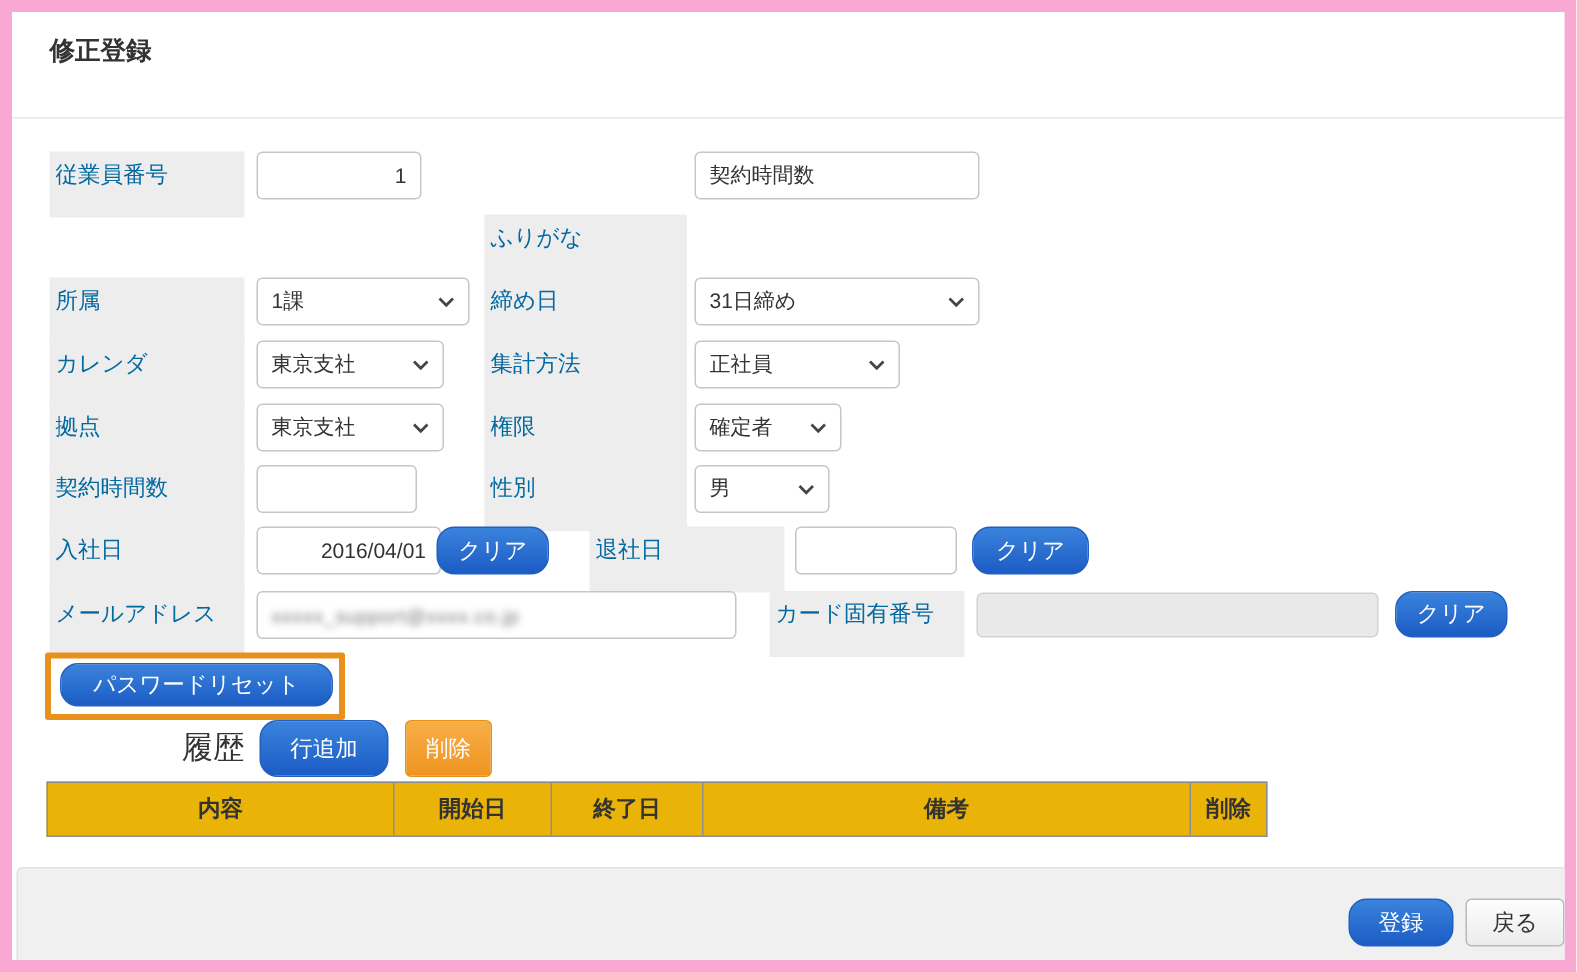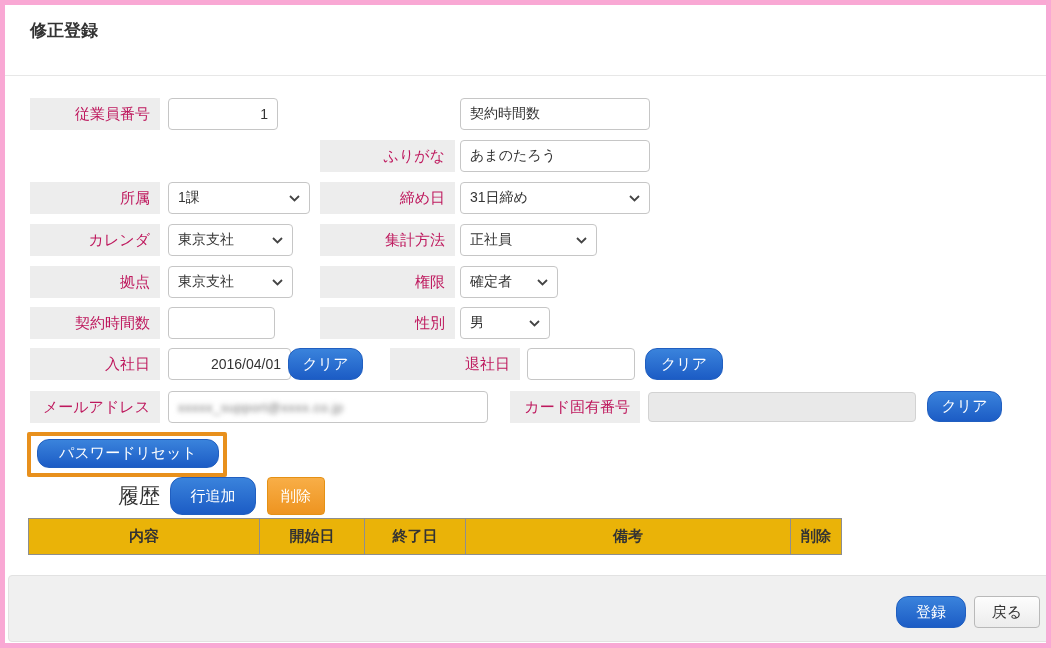--- a/index.html
+++ b/index.html
@@ -1,20 +1,20 @@
 <!DOCTYPE html>
 <html><head>
 <meta charset="utf-8">
 <style>
   html,body{margin:0;padding:0;background:#fff;font-family:"Liberation Sans","DejaVu Sans",sans-serif;}
-  #screen{position:relative;width:1051px;height:648px;box-sizing:border-box;border:5px solid #f9a8d4;background:#fff;overflow:hidden;text-decoration:underline;}
+  #screen{position:relative;width:1051px;height:648px;box-sizing:border-box;border:8px solid #f9a8d4;background:#fff;overflow:hidden;text-decoration:underline;}
   .abs{position:absolute;box-sizing:border-box;}
   #page-title{left:25px;top:14px;font-size:17px;font-weight:bold;color:#333;}
   #title-divider{left:0;top:70px;width:100%;height:1px;background:#e7e7e7;}
-  .lbl{height:32px;background:#ededed;color:#be185d;font-size:15px;text-align:right;padding:0 10px 0 4px;line-height:32px;overflow:hidden;white-space:nowrap;}
+  .lbl{height:44px;background:#ededed;color:#0369a1;font-size:15px;padding:0 10px 0 4px;line-height:32px;overflow:hidden;white-space:nowrap;}
   .box{height:32px;background:#fff;border:1px solid #c6c6c6;border-radius:4px;font-size:14px;color:#333;display:flex;align-items:center;padding:0 9px;overflow:hidden;white-space:nowrap;}
   .box.num{justify-content:flex-end;}
   .box.right{justify-content:flex-end;}
   .select{justify-content:space-between;cursor:default;}
   .select .chev{flex:0 0 auto;margin-left:6px;display:flex;align-items:center;}
   .disabled-box{background:#e9e9e9;border:1px solid #d2d2d2;}
   .btn-blue{display:flex;align-items:center;justify-content:center;color:#fff;font-size:15px;border-radius:12px;background:linear-gradient(to bottom,#3a83dc,#1c5cc5);border:1px solid #215fc0;cursor:pointer;}
   .btn-orange{display:flex;align-items:center;justify-content:center;color:#fff;font-size:15px;border-radius:4px;background:linear-gradient(to bottom,#f8ae47,#ee9420);border:1px solid #e59114;cursor:pointer;}
   .btn-plain{display:flex;align-items:center;justify-content:center;color:#333;font-size:15px;border-radius:4px;background:linear-gradient(to bottom,#fdfdfd,#ececec);border:1px solid #b9b9b9;cursor:pointer;}
   .annotation{border:4px solid #e8901c;border-radius:2px;background:transparent;pointer-events:none;}
@@ -35,23 +35,20 @@
 
   <div class="abs lbl" style="left:25px;top:93px;width:130px">従業員番号</div>
   <div class="abs box num" style="left:163px;top:93px;width:110px">
       <span>1</span>
     </div>
   <div class="abs box" style="left:455px;top:93px;width:190px">
       <span>契約時間数</span>
     </div>
 
   <div class="abs lbl" style="left:315px;top:135px;width:135px">ふりがな</div>
-  <div class="abs box" style="left:455px;top:135px;width:190px">
-      <span>あまのたろう</span>
-    </div>
 
   <div class="abs lbl" style="left:25px;top:177px;width:130px">所属</div>
   <div class="abs box select" style="left:163px;top:177px;width:142px">
     <span>1課</span>
     <span class="chev">
         <svg width="11" height="7" viewBox="0 0 11 7">
           <path d="M1 1l4.5 4.5L10 1" fill="none" stroke="#444" stroke-width="1.8"></path>
         </svg>
       </span>
   </div>

